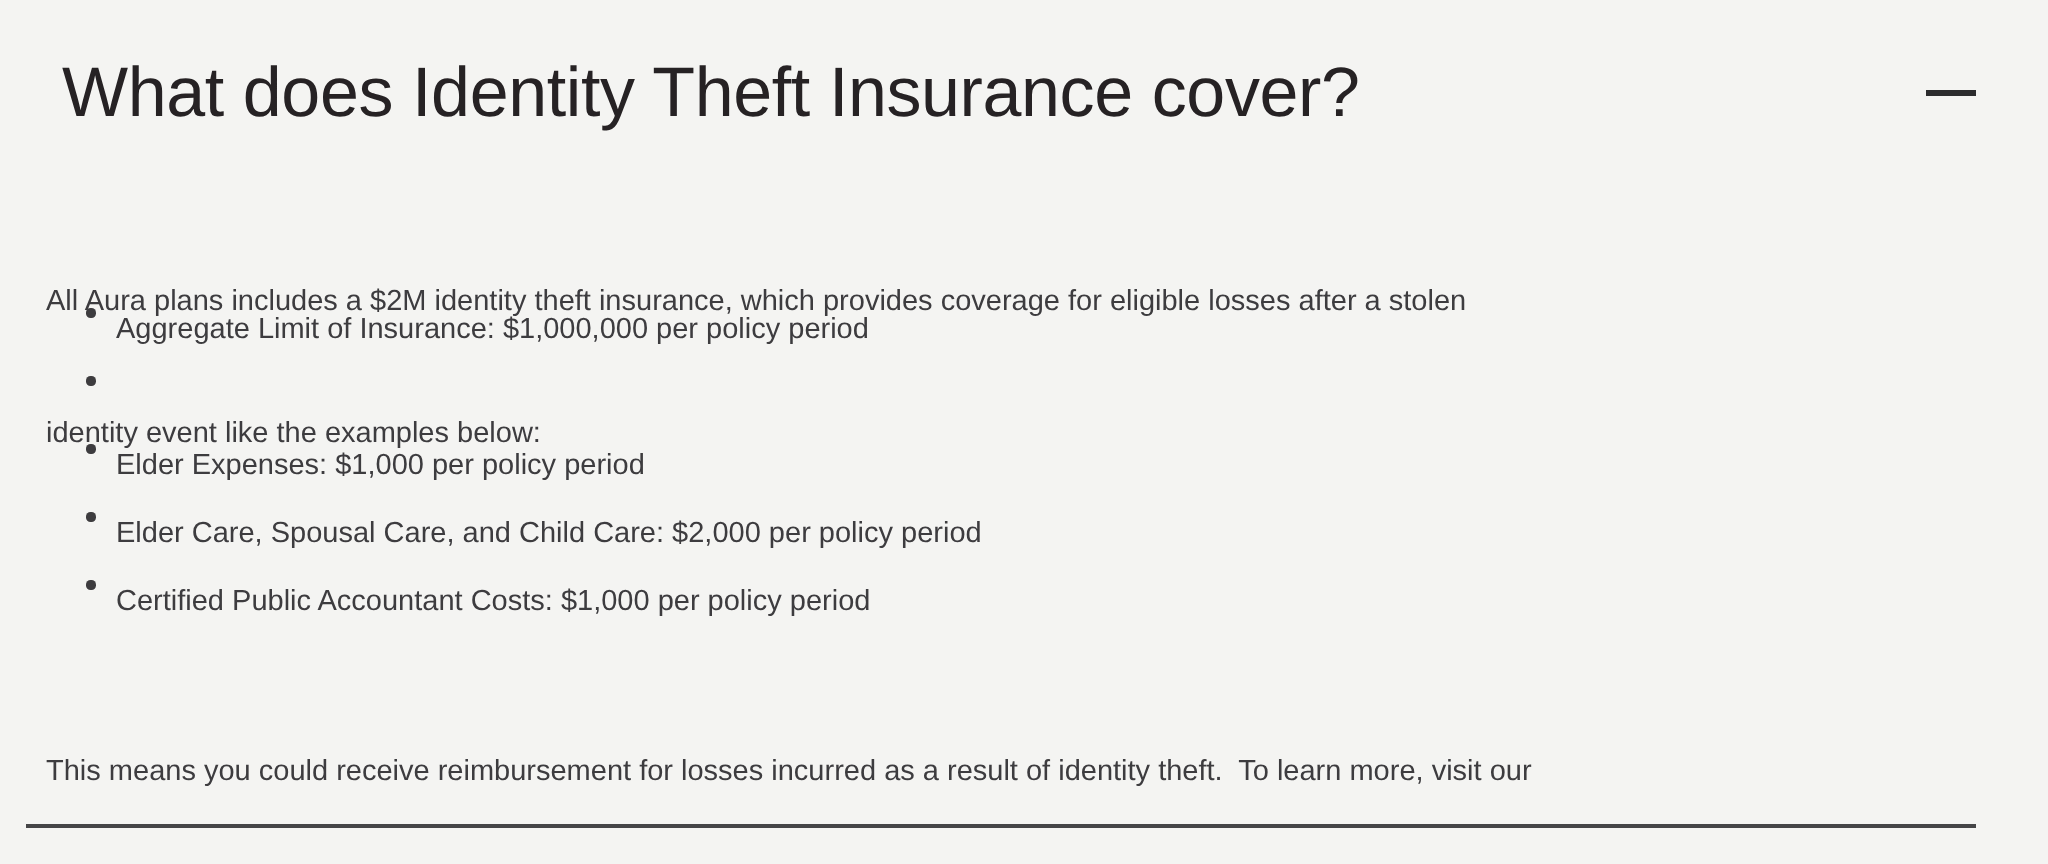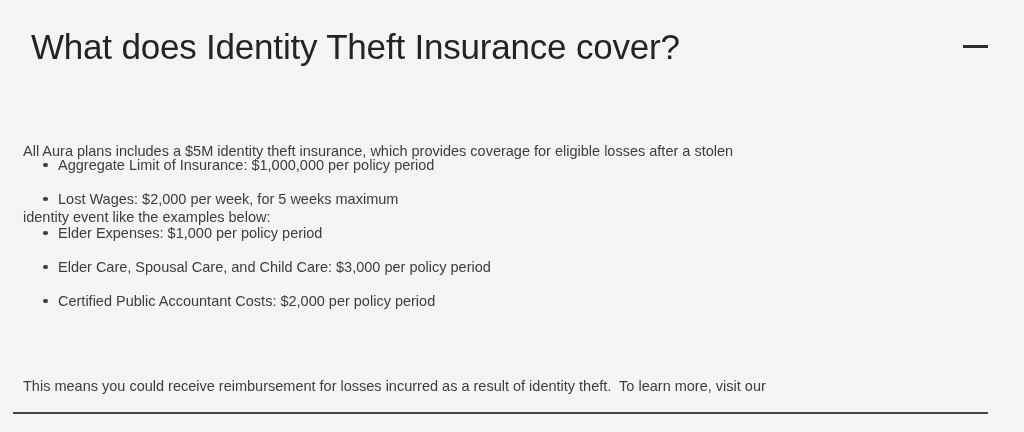--- a/index.html
+++ b/index.html
@@ -59,21 +59,21 @@
   .bullet-list {
     position: absolute;
     left: 43px;
     top: 154px;
     margin: 0;
     padding: 0;
     list-style: none;
   }
   .bullet-item {
     display: flex;
-    align-items: center;
+    align-items: flex-start;
     height: 22px;
     margin-bottom: 12px;
     color: var(--body-text, #3d3c3f);
     font-size: 14.5px;
     line-height: 22px;
     white-space: pre;
   }
   .bullet-dot {
     flex: 0 0 auto;
     width: 4.5px;
@@ -95,44 +95,43 @@
 <body>
 
 <div class="page">
 
   <div class="faq-header">
     <h2 class="faq-title">What does Identity Theft Insurance cover?</h2>
     <button class="minus-icon" aria-label="collapse"></button>
   </div>
 
   <div class="para intro-para">
-    <div>All Aura plans includes a $5M identity theft insurance, which provides coverage for eligible losses after a stolen</div>
+    <div>All Aura plans includes a $2M identity theft insurance, which provides coverage for eligible losses after a stolen</div>
     <div>identity event like the examples below:</div>
   </div>
 
   <ul class="bullet-list">
     <li class="bullet-item">
       <span class="bullet-dot"></span>
       <span>Aggregate Limit of Insurance: $1,000,000 per policy period</span>
     </li>
     <li class="bullet-item">
       <span class="bullet-dot"></span>
-      <span>Lost Wages: $2,000 per week, for 5 weeks maximum</span>
     </li>
     <li class="bullet-item">
       <span class="bullet-dot"></span>
       <span>Elder Expenses: $1,000 per policy period</span>
     </li>
     <li class="bullet-item">
       <span class="bullet-dot"></span>
-      <span>Elder Care, Spousal Care, and Child Care: $3,000 per policy period</span>
+      <span>Elder Care, Spousal Care, and Child Care: $2,000 per policy period</span>
     </li>
     <li class="bullet-item">
       <span class="bullet-dot"></span>
-      <span>Certified Public Accountant Costs: $2,000 per policy period</span>
+      <span>Certified Public Accountant Costs: $1,000 per policy period</span>
     </li>
   </ul>
 
   <div class="para outro-para">
     <div>This means you could receive reimbursement for losses incurred as a result of identity theft.  To learn more, visit our</div>
     
   </div>
 
   <div class="section-divider"></div>
 

